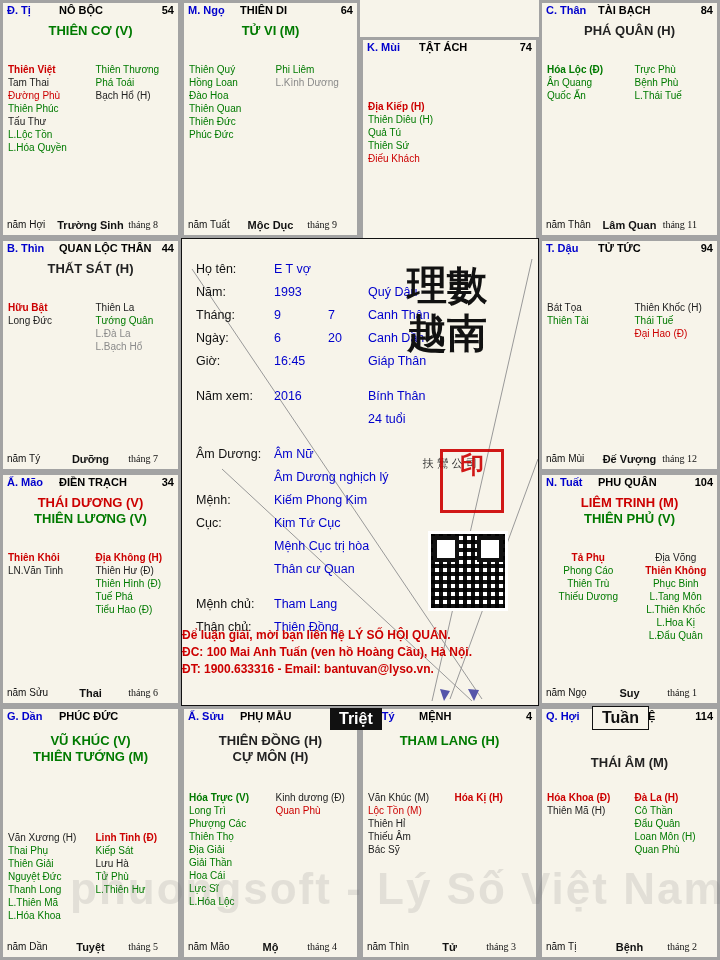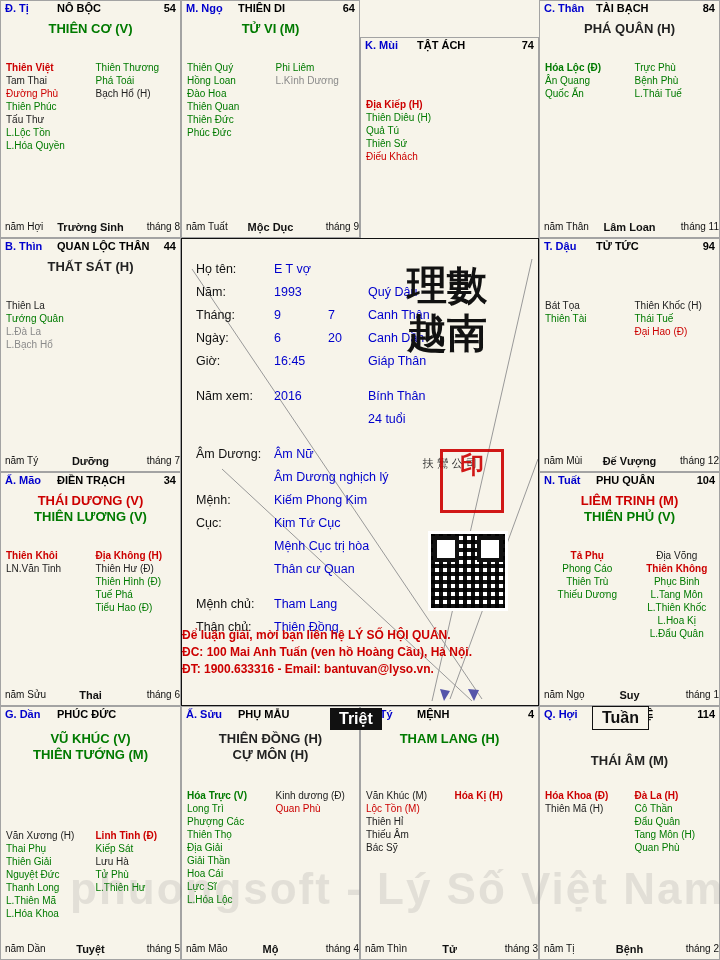--- a/index.html
+++ b/index.html
@@ -16,21 +16,21 @@
   .chart {
     position: relative;
     width: 720px;
     height: 960px;
     background: #f7f4ea;
     box-sizing: border-box;
   }
   .cell {
     position: absolute;
     box-sizing: border-box;
-    border: 1px solid #a3a3a3;
+    border: 3px solid #a3a3a3;
     background: #f7f4ea;
     overflow: hidden;
   }
   .cell .hdr {
     position: absolute;
     top: 1px;
     left: 0;
     right: 0;
     height: 16px;
     font-size: 11px;
@@ -67,22 +67,23 @@
   .footer .mid {
     position: absolute;
     left: 50%;
     transform: translateX(-50%);
     font-weight: bold;
     font-size: 11px;
     color: #111;
   }
   .footer .mo {
     position: absolute;
-    right: 0;
+    right: 20px;
     color: #111;
+    font-family: Liberation Serif, serif;
   }
   .stars-main {
     position: absolute;
     top: 20px;
     left: 0;
     right: 0;
     text-align: center;
     font-size: 13px;
     font-weight: bold;
     line-height: 16px;
@@ -353,36 +354,40 @@
         <div class="g">Quốc Ấn</div>
       </div>
       <div class="col">
         <div class="g">Trực Phù</div>
         <div class="g">Bệnh Phù</div>
         <div class="g">L.Thái Tuế</div>
       </div>
     </div>
     <div class="footer">
       <span class="yr">năm Thân</span>
-      <span class="mid">Lâm Loan</span>
+      <span class="mid">Lâm Quan</span>
       <span class="mo">tháng 11</span>
     </div>
   </div>
 
   <div class="cell" style="left:0;top:238px;width:181px;height:234px;padding-left:48px;">
     <div class="hdr">
       <span class="chi">B. Thìn</span>
       <span class="pal">QUAN LỘC</span>
       <span style="position:absolute;left:118px;font-weight:bold;">THÂN</span>
       <span class="num">44</span>
     </div>
     <div class="stars-main">
       <div class="k">THẤT SÁT (H)</div>
     </div>
     <div class="cols">
+      <div class="col">
+        <div class="r bold">Hữu Bật</div>
+        <div class="k">Long Đức</div>
+      </div>
       <div class="col">
         <div class="k">Thiên La</div>
         <div class="g">Tướng Quân</div>
         <div class="gy">L.Đà La</div>
         <div class="gy">L.Bạch Hổ</div>
       </div>
     </div>
     <div class="footer">
       <span class="yr">năm Tý</span>
       <span class="mid">Dưỡng</span>
@@ -586,21 +591,21 @@
     </div>
     <div class="cols" style="top:82px;">
       <div class="col">
         <div class="r bold">Hóa Khoa (Đ)</div>
         <div class="k">Thiên Mã (H)</div>
       </div>
       <div class="col">
         <div class="r bold">Đà La (H)</div>
         <div class="g">Cô Thần</div>
         <div class="g">Đẩu Quân</div>
-        <div class="g">Tang Môn (H)</div>
+        <div class="g">Loan Môn (H)</div>
         <div class="g">Quan Phù</div>
       </div>
     </div>
     <div class="footer">
       <span class="yr">năm Tị</span>
       <span class="mid">Bệnh</span>
       <span class="mo">tháng 2</span>
     </div>
   </div>
 

